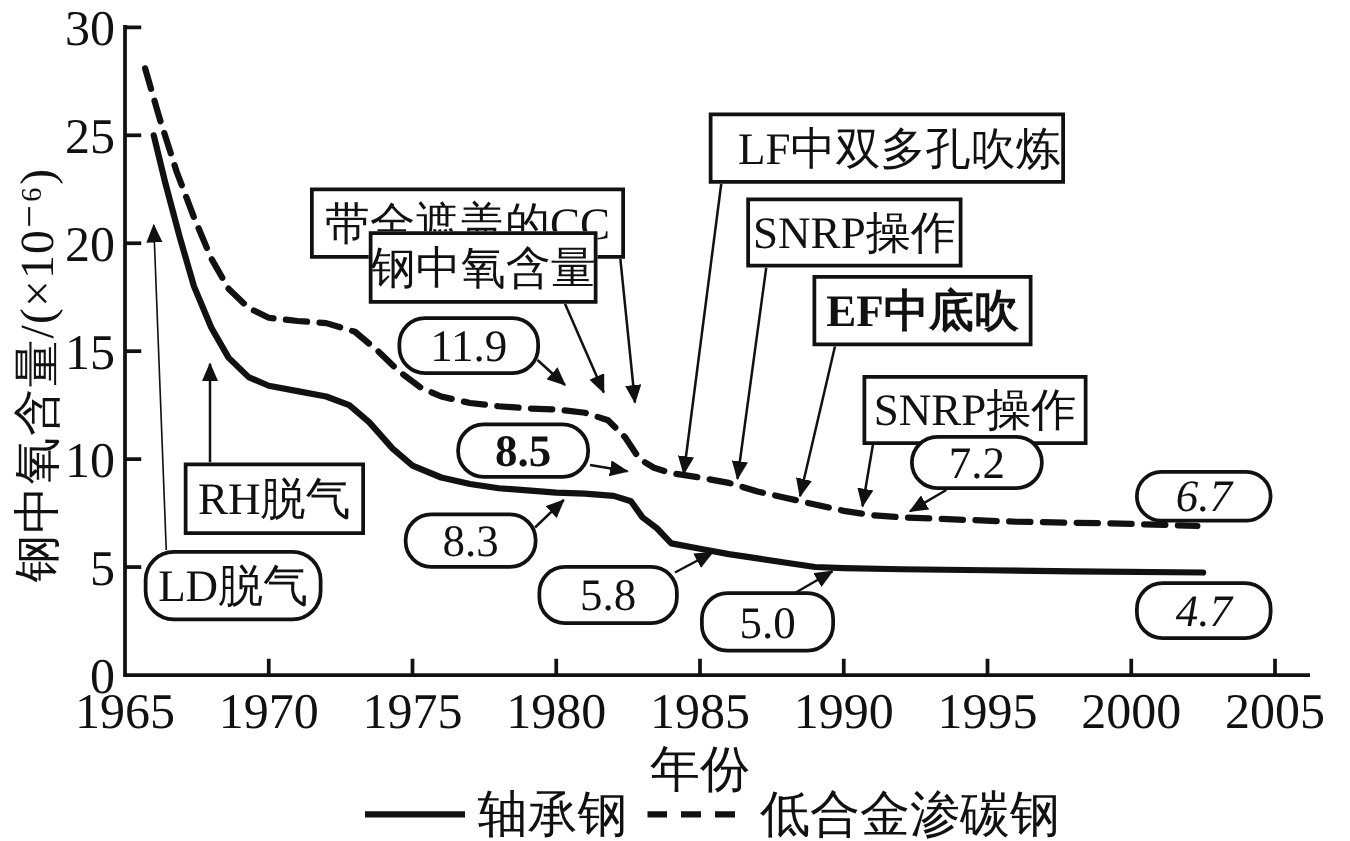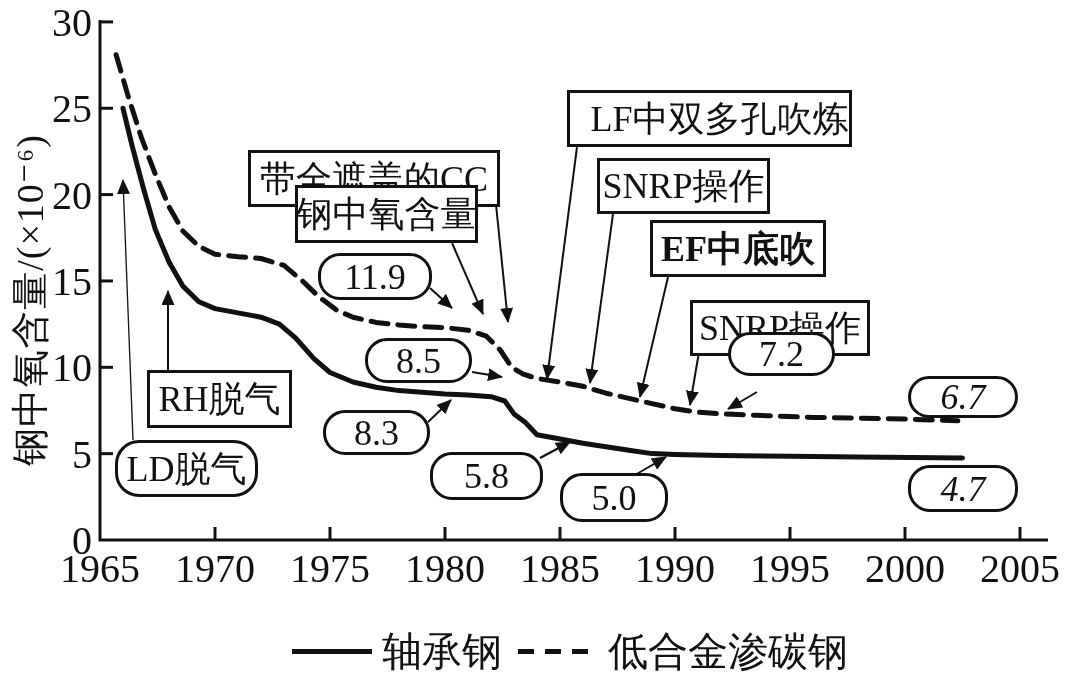--- a/index.html
+++ b/index.html
@@ -74,35 +74,36 @@
       <line x1="668" y1="277" x2="640" y2="397" stroke="#111111" stroke-width="2" marker-end="url(#arr)"></line>
       <line x1="701" y1="340" x2="690" y2="405" stroke="#111111" stroke-width="2" marker-end="url(#arr)"></line>
       <line x1="430" y1="288" x2="452" y2="308" stroke="#111111" stroke-width="2" marker-end="url(#arr)"></line>
       <line x1="472" y1="372" x2="502" y2="377" stroke="#111111" stroke-width="2" marker-end="url(#arr)"></line>
       <line x1="428" y1="422" x2="451" y2="400" stroke="#111111" stroke-width="2" marker-end="url(#arr)"></line>
       <line x1="540" y1="458" x2="570" y2="442" stroke="#111111" stroke-width="2" marker-end="url(#arr)"></line>
       <line x1="635" y1="475" x2="666" y2="457" stroke="#111111" stroke-width="2" marker-end="url(#arr)"></line>
       <line x1="757" y1="392" x2="728" y2="409" stroke="#111111" stroke-width="2" marker-end="url(#arr)"></line>
     </svg>
   <div class="ylabel">钢中氧含量/(×10⁻⁶)</div>
+  <div class="xlabel">年份</div>
   <div id="annotations">
       <div class="ann" style="left: 115px; top: 440px; width: 143px; height: 57px; border-radius: 24px;">LD脱气</div>
       <div class="ann" style="left: 147px; top: 370px; width: 145px; height: 58px;">RH脱气</div>
       <div class="ann" style="left: 248px; top: 118px; width: 252px; height: 57px; margin-top: 32px;">带全遮盖的CC</div>
       <div class="ann" style="left: 295px; top: 185px; width: 183px; height: 58px;">钢中氧含量</div>
       <div class="ann" style="left: 567px; top: 90px; width: 285px; height: 57px; padding-left: 20px;">LF中双多孔吹炼</div>
       <div class="ann" style="left: 597px; top: 158px; width: 173px; height: 56px;">SNRP操作</div>
       <div class="ann" style="left: 650px; top: 220px; width: 176px; height: 57px; font-weight: bold;">EF中底吹</div>
       <div class="ann" style="left: 690px; top: 284px; width: 180px; height: 56px; margin-top: 16px;">SNRP操作</div>
       <div class="ann round" style="left: 318px; top: 253px; width: 114px; height: 47px;">11.9</div>
-      <div class="ann round" style="left: 365px; top: 338px; width: 107px; height: 45px;">8.5</div>
+      <div class="ann round" style="left: 365px; top: 338px; width: 107px; height: 45px; font-weight: bold;">8.5</div>
       <div class="ann round" style="left: 323px; top: 410px; width: 107px; height: 45px;">8.3</div>
       <div class="ann round" style="left: 430px; top: 452px; width: 113px; height: 48px;">5.8</div>
       <div class="ann round" style="left: 560px; top: 473px; width: 108px; height: 49px;">5.0</div>
-      <div class="ann round" style="left: 728px; top: 332px; width: 107px; height: 44px;">7.2</div>
+      <div class="ann round" style="left: 728px; top: 348px; width: 107px; height: 44px;">7.2</div>
       <div class="ann round" style="left: 908px; top: 376px; width: 110px; height: 42px; font-style: italic;">6.7</div>
       <div class="ann round" style="left: 908px; top: 465px; width: 110px; height: 47px; font-style: italic;">4.7</div>
     </div>
   <div class="legend">
     <div class="legend-item">
       <span class="sample solid"></span>
       <span class="legend-label">轴承钢</span>
     </div>
     <div class="legend-item">
       <span class="sample dashed"></span>

